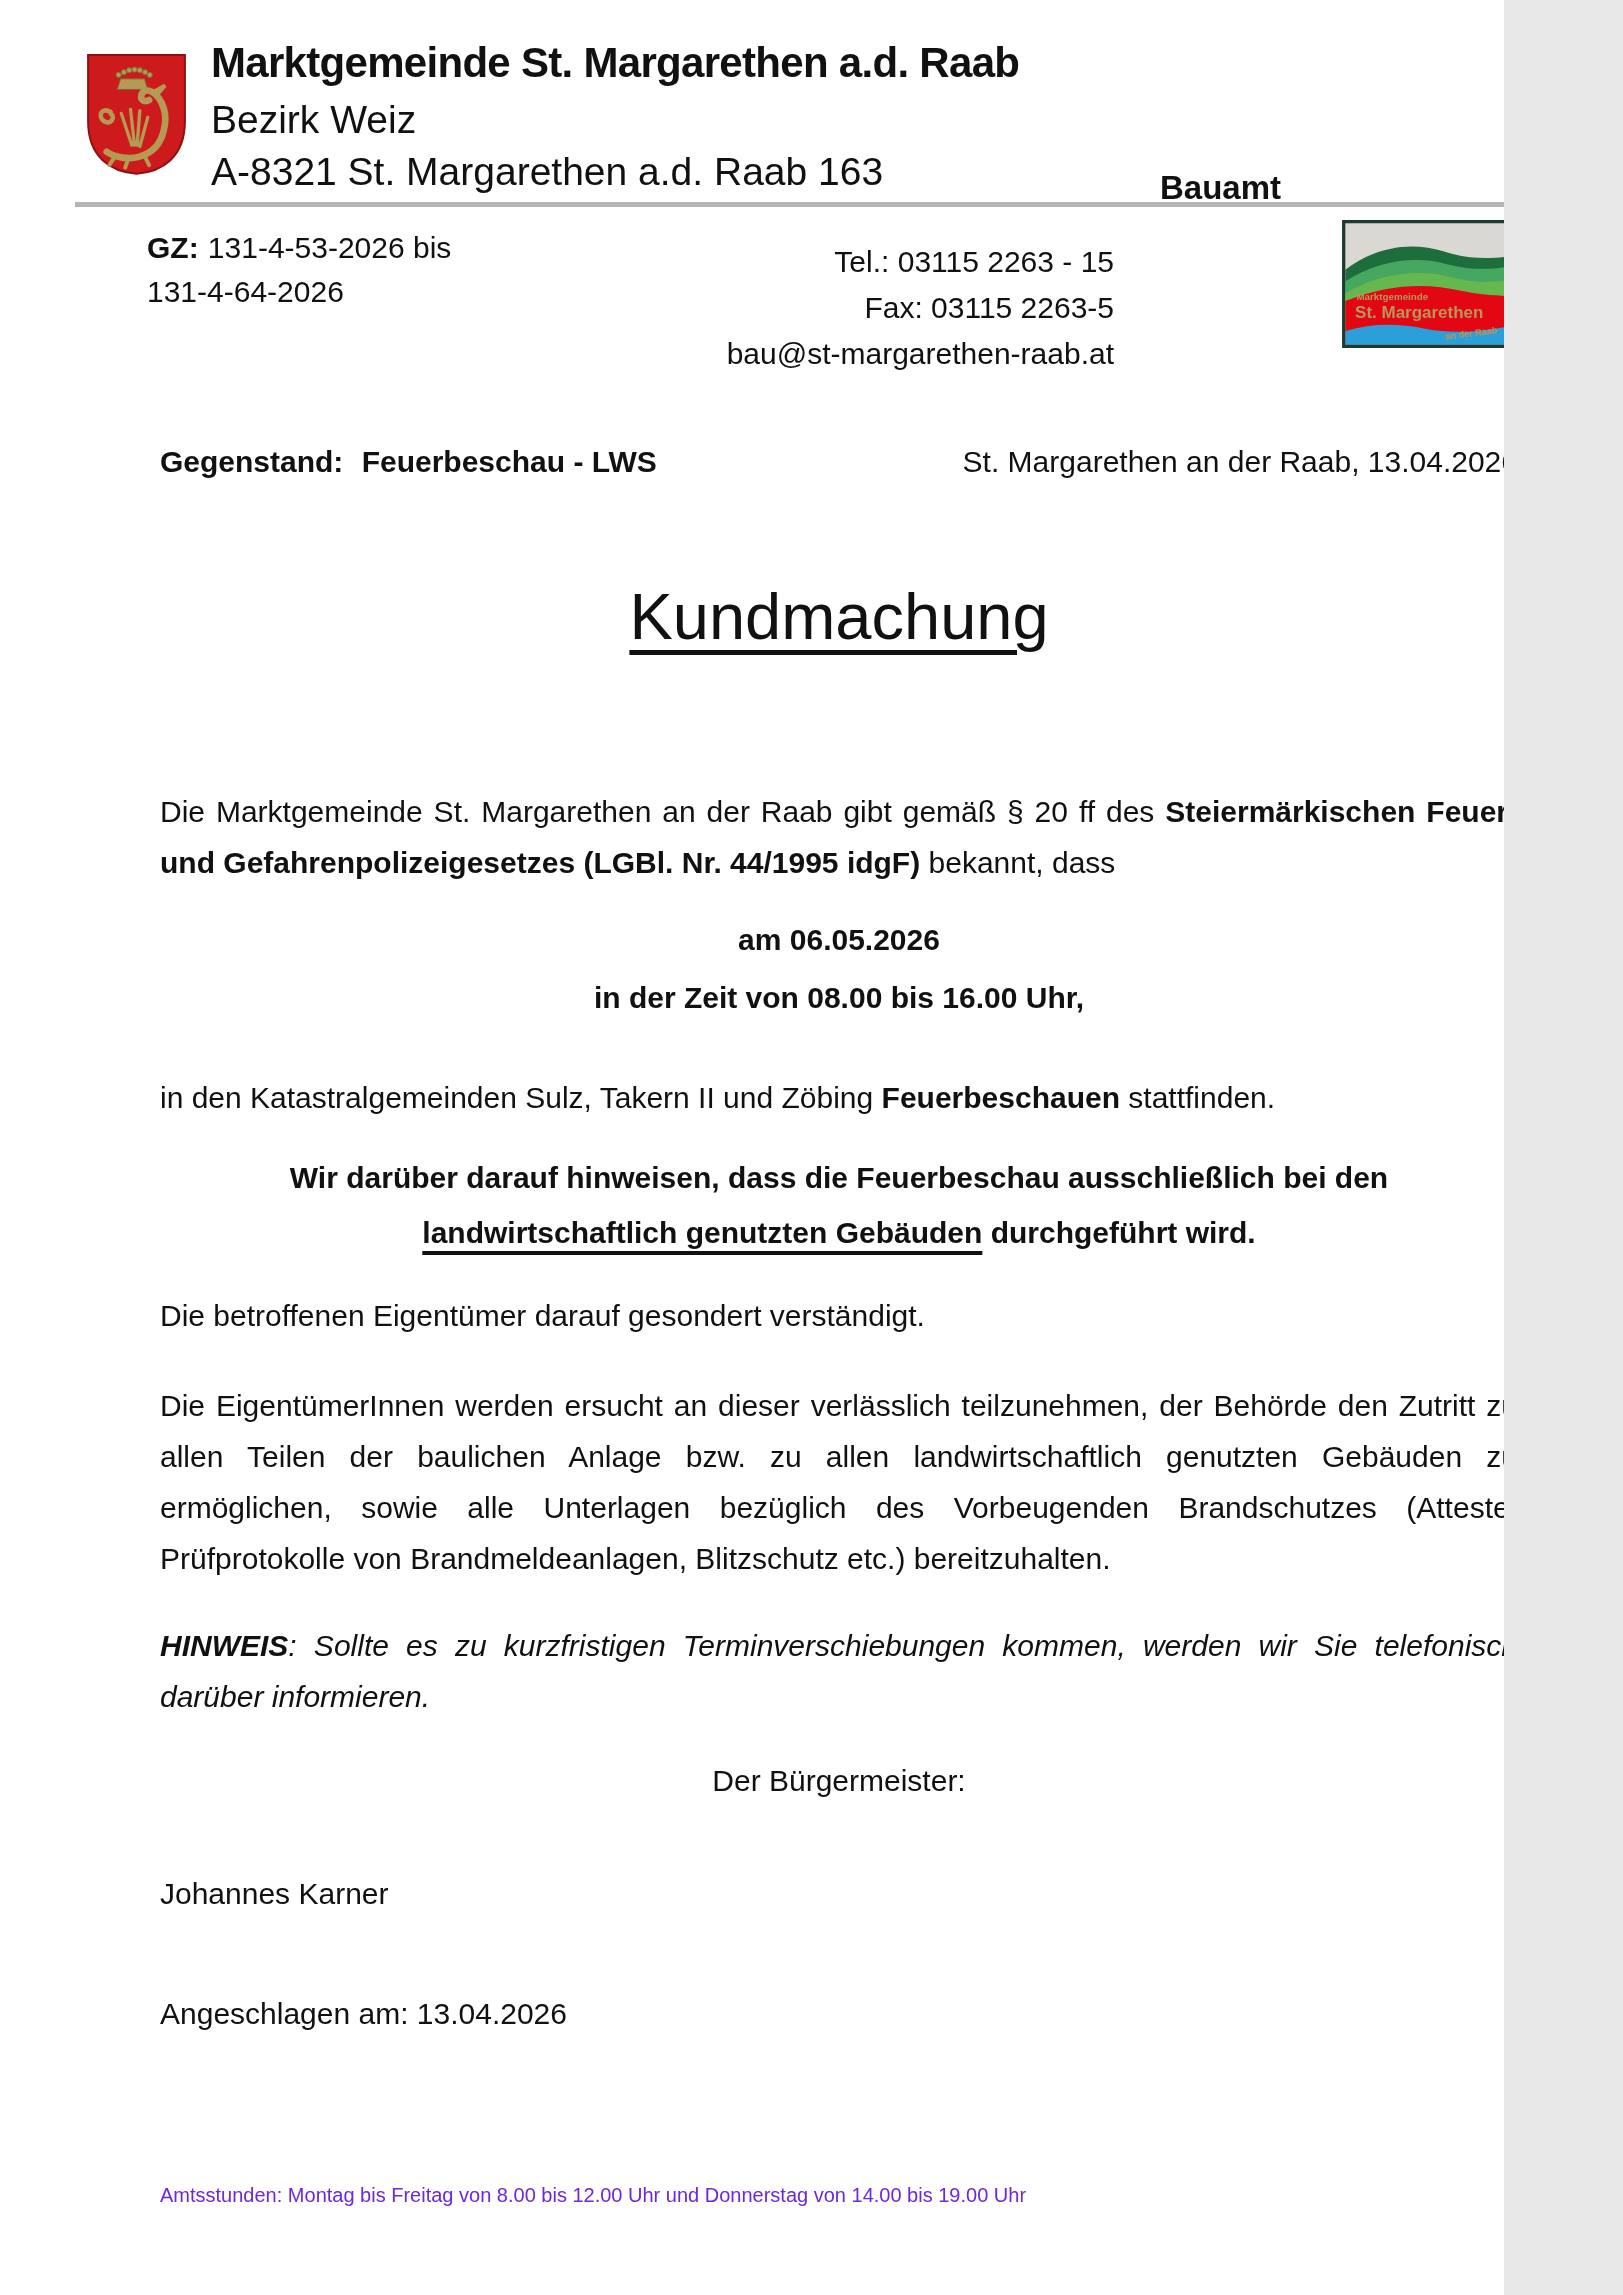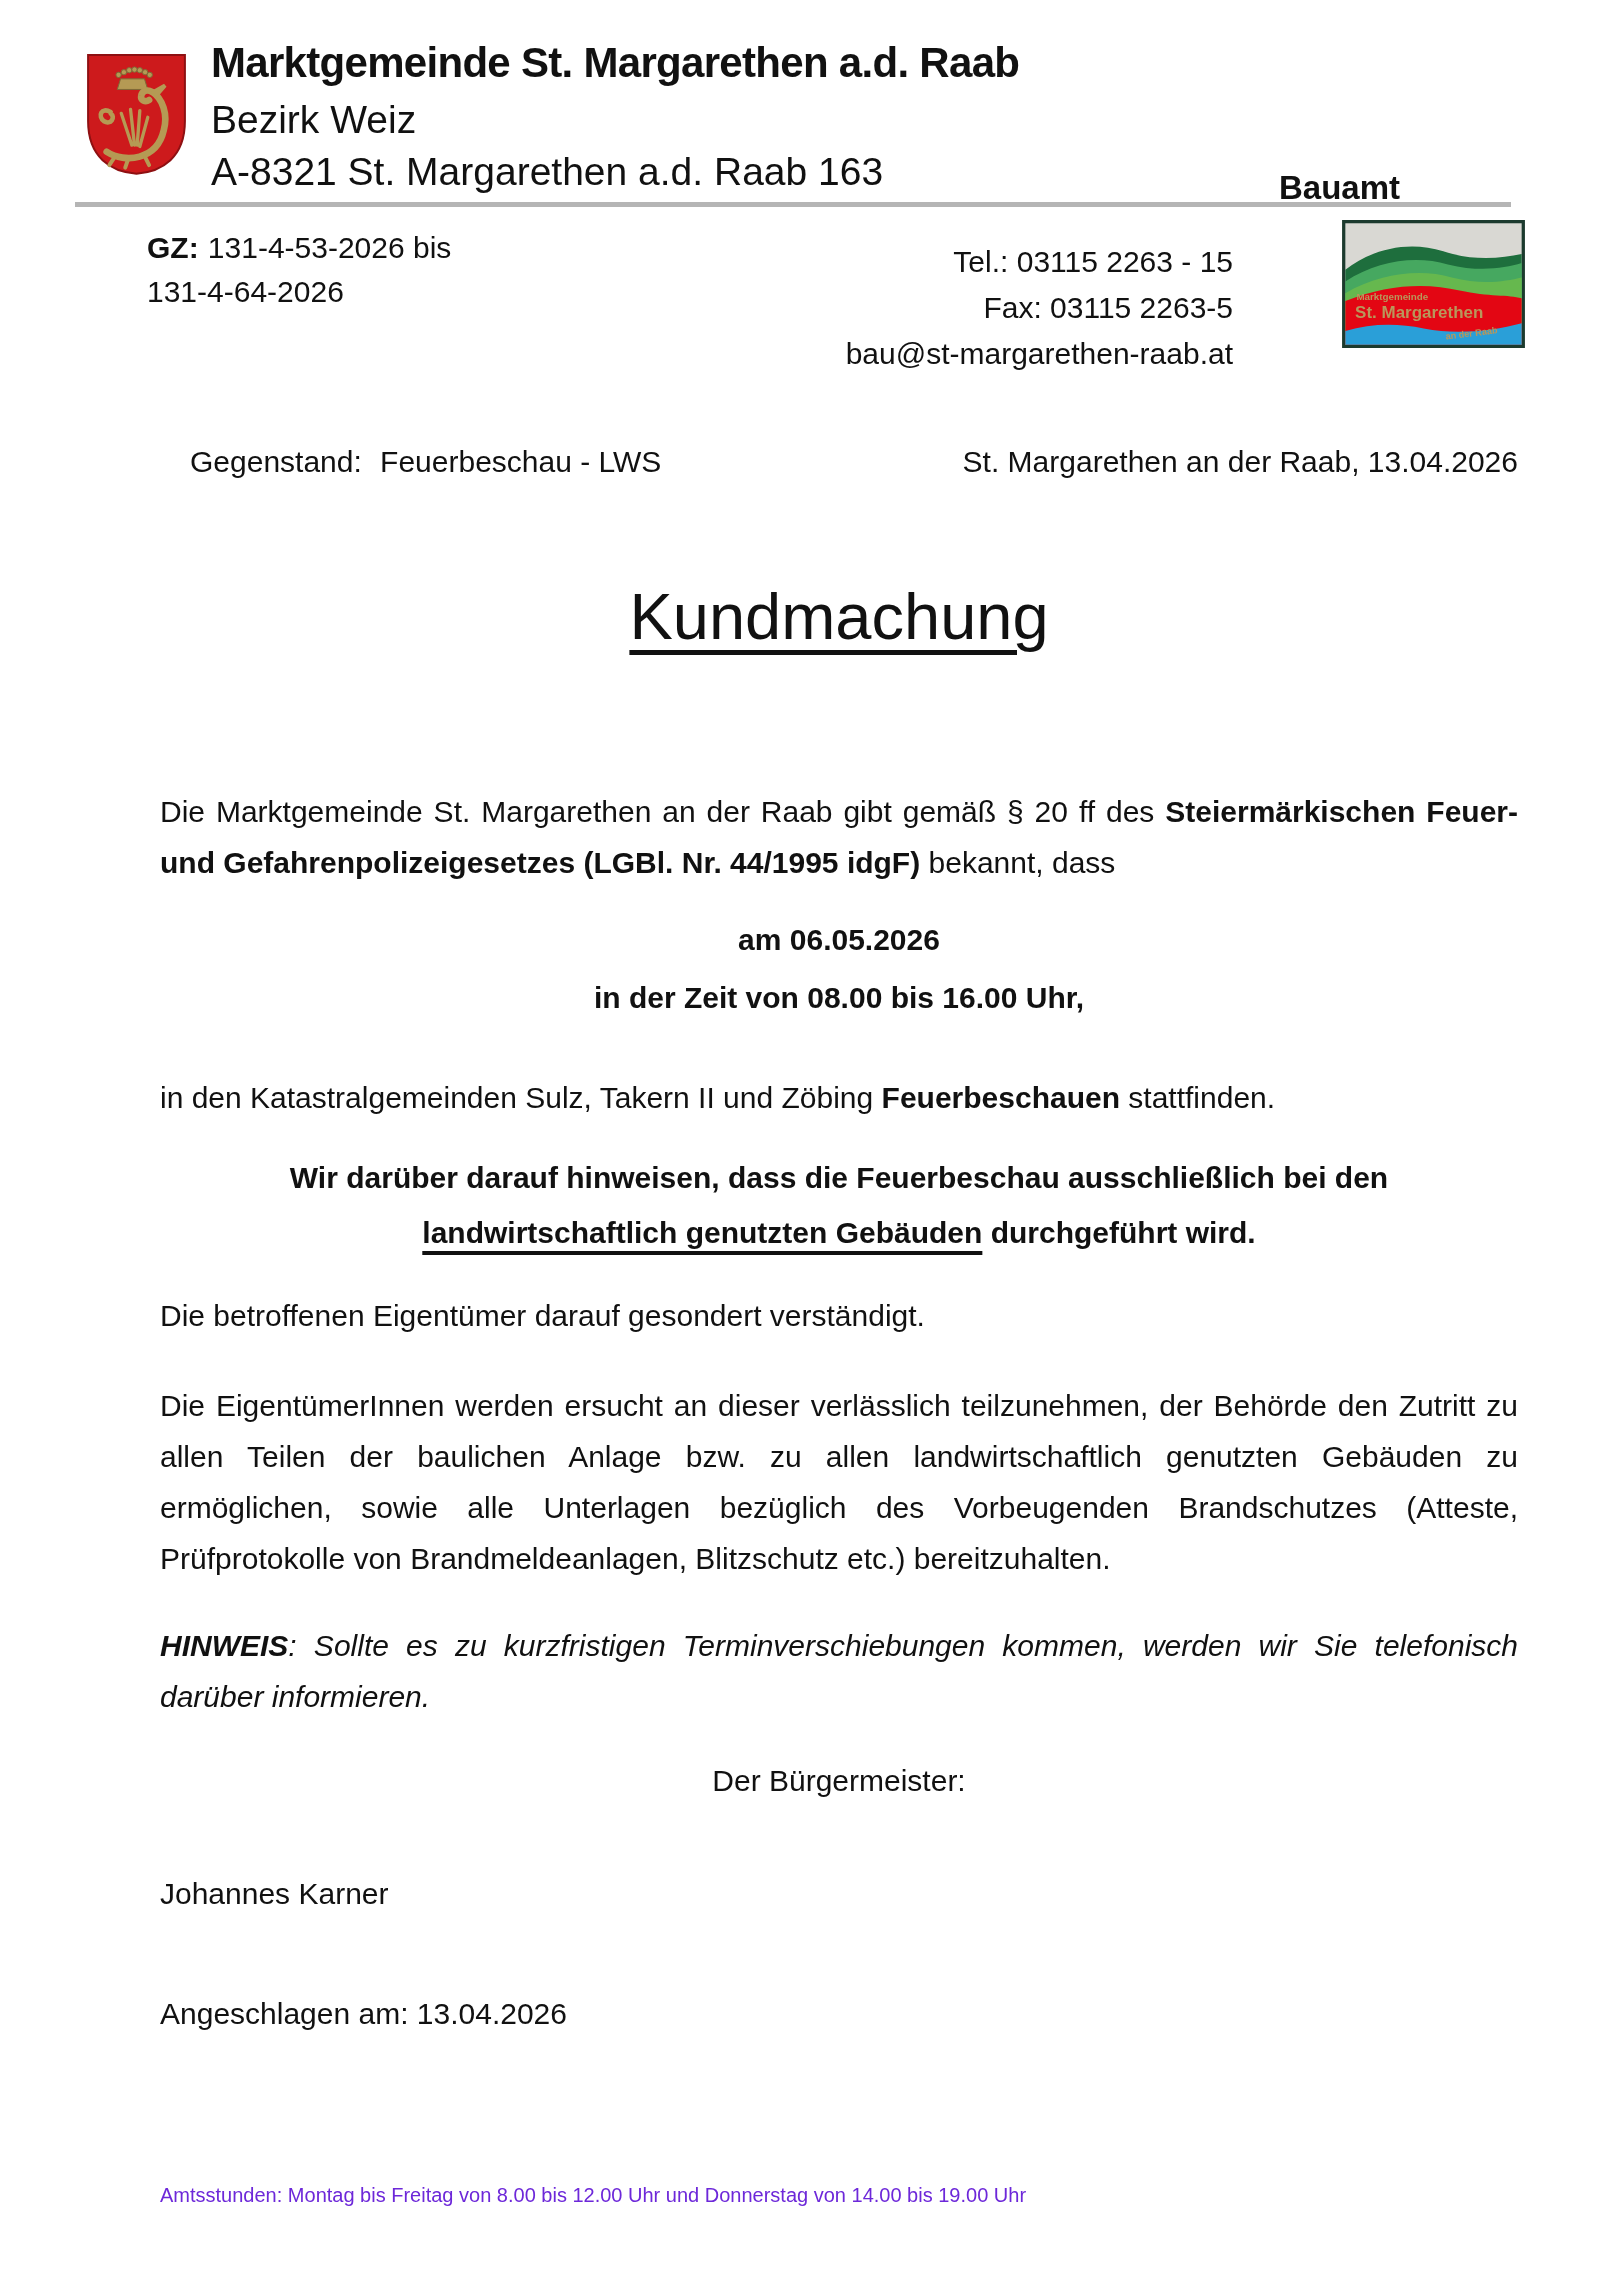--- a/index.html
+++ b/index.html
@@ -1,18 +1,18 @@
 <!DOCTYPE html>
 <html lang="de" style="font-size:10.5px"><head>
 <meta charset="utf-8">
 <style>
   html,body{margin:0;padding:0;background:#e8e8e8;}
   .page{
     position:relative;
-    width:1623px;height:2295px;
+    width:1504px;height:2295px;
     background:#ffffff;
     font-family:"Liberation Sans", sans-serif;
     color:#111;
     overflow:hidden;
   }
   
   .crest{position:absolute;left:84px;top:51px;width:105px;height:126px;}
   .org-block{position:absolute;left:211px;top:38px;line-height:1.18;}
   .org-name{font-size:42px;font-weight:bold;letter-spacing:-0.7px;}
   .org-district{font-size:39px;margin-top:9.2px;}
@@ -20,21 +20,21 @@
   .department{position:absolute;right:223px;top:169px;font-size:33px;font-weight:bold;}
   .header-rule{position:absolute;left:75px;top:202px;width:1436px;height:5.2px;background:#b5b5b5;}
   
   .gz-block{position:absolute;left:147px;top:226px;font-size:30px;line-height:44px;}
   .gz-label{font-weight:bold;margin-right:9.2px;}
   .contact-block{position:absolute;right:390px;top:239px;font-size:30px;line-height:46px;text-align:right;}
   .logo{position:absolute;left:1341px;top:220px;width:185px;height:128px;}
   
   .content{position:absolute;left:160px;top:425px;width:1358px;font-size:30px;line-height:51px;}
   .subject-row{display:flex;justify-content:space-between;margin-top:18.3px;line-height:37px;}
-  .subject-left{font-weight:normal;margin-left:30px;}
+  .subject-left{font-weight:bold;}
   .subject-label{margin-right:18.3px;}
   .doc-title-wrap{text-align:center;margin-top:98px;}
   .doc-title{
     font-size:65px;font-weight:normal;line-height:77px;
     text-decoration:underline;text-decoration-thickness:5.2px;text-underline-offset:10.5px;
   }
   .para{text-align:justify;}
   .p1{margin-top:131px;}
   .date-line{margin-top:26px;text-align:center;font-weight:bold;}
   .time-line{margin-top:6.5px;text-align:center;font-weight:bold;}

